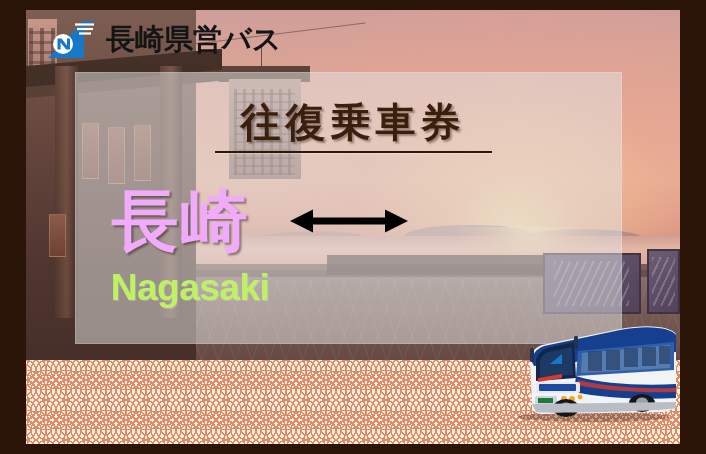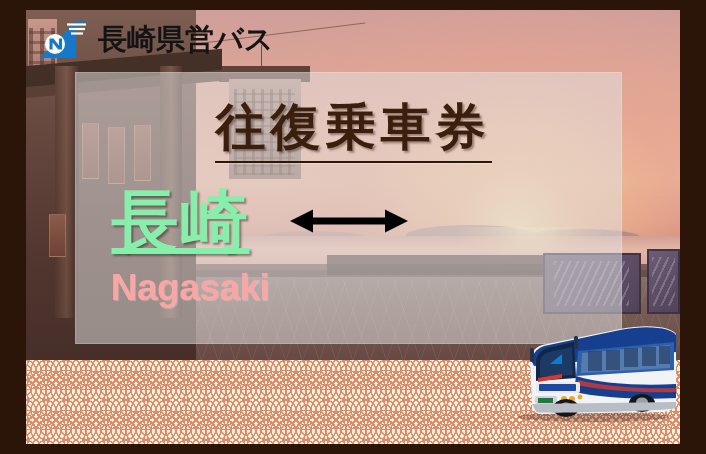--- a/index.html
+++ b/index.html
@@ -165,62 +165,61 @@
   
   .panel{
     position:absolute;
     left:49px;top:62px;width:547px;height:272px;
     background:rgba(226,226,226,.52);
     pointer-events:none;
   }
 
   
   .header{
-    position:absolute;left:4px;top:0;width:100%;height:58px;
+    position:absolute;left:12px;top:0;width:100%;height:58px;
     display:flex;align-items:center;padding-left:6px;gap:8px;
   }
   .logo{width:54px;height:42px;display:block;flex:none;}
   .brand{
     font-size:29px;font-weight:700;color:#141414;
     letter-spacing:0px;white-space:nowrap;line-height:1;
     font-family:"DejaVu Sans","Liberation Sans",sans-serif;
   }
 
   
   .title-wrap{
     position:absolute;left:0;top:92px;width:100%;
     display:flex;flex-direction:column;align-items:center;
   }
   .title{
-    font-size:50px;font-weight:700;color:#3b1f0c;
+    font-size:40px;font-weight:700;color:#3b1f0c;
     letter-spacing:5px;line-height:1;
     text-shadow:2px 2px 2px rgba(60,40,30,.45);
     font-family:"DejaVu Sans","Liberation Sans",sans-serif;
   }
   .title-rule{
     width:277px;height:2px;background:#2d1807;margin-top:9px;
     box-shadow:0 1px 1px rgba(255,255,255,.35);
   }
 
   
   .route{
     position:absolute;left:49px;top:178px;width:547px;
     display:flex;align-items:center;justify-content:center;
   }
   .stop{width:210px;display:flex;flex-direction:column;align-items:center;}
   .stop-ja{
-    font-size:67px;font-weight:700;color:#86efac;line-height:1;
+    font-size:67px;font-weight:700;color:#f0abfc;line-height:1;
     letter-spacing:2px;
     text-shadow:2px 2px 2px rgba(50,35,25,.5);
     font-family:"DejaVu Sans","Liberation Sans",sans-serif;
-    text-decoration:underline;
   }
   .stop-en{
     margin-top:14px;
-    font-size:37px;font-weight:700;color:#fca5a5;line-height:1;
+    font-size:37px;font-weight:700;color:#bef264;line-height:1;
     letter-spacing:-.5px;
     text-shadow:1px 1px 1px rgba(255,255,255,.25);
     font-family:"Liberation Sans","DejaVu Sans",sans-serif;
     margin-left:19px;
   }
   .arrow-box{
     width:126px;display:flex;align-items:center;justify-content:center;
     margin-bottom:52px;
   }
 

